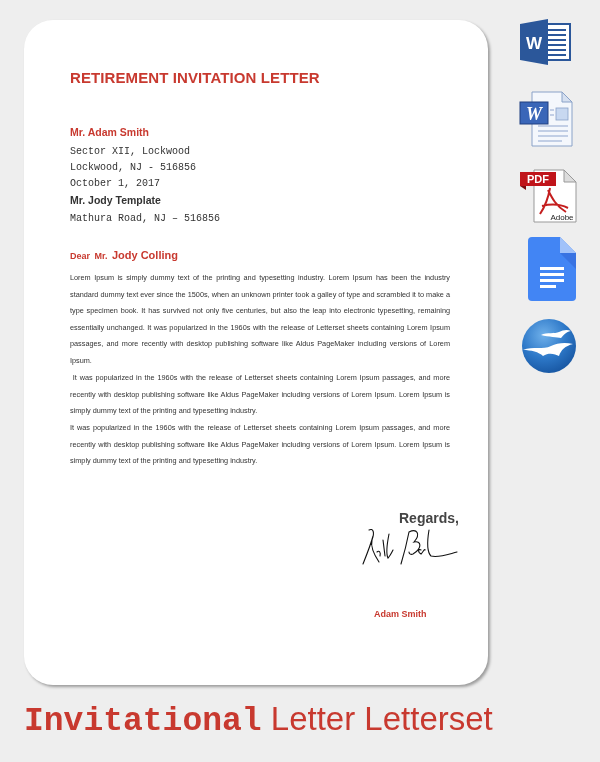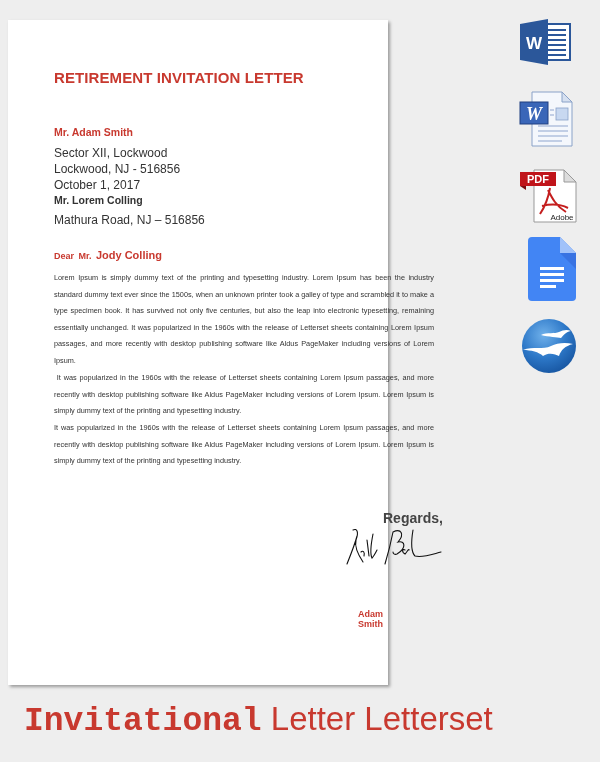--- a/index.html
+++ b/index.html
@@ -4,37 +4,38 @@
 <style>
   * { margin: 0; padding: 0; box-sizing: border-box; }
   html, body { width: 600px; height: 762px; overflow: hidden; }
   body {
     background: #eeeeee;
     position: relative;
     font-family: "Liberation Sans", "DejaVu Sans", sans-serif;
   }
   .page {
     position: absolute;
-    left: 8px; top: 20px;
-    width: 380px; height: 665px;
+    left: 24px; top: 20px;
+    width: 464px; height: 665px;
     background: #ffffff;
     box-shadow: 2px 2px 3px rgba(0,0,0,0.35);
+    border-radius: 29px;
   }
   .title {
     position: absolute; left: 46px; top: 49px;
     font-size: 15px; font-weight: bold; letter-spacing: 0.1px;
     color: #c8392f;
   }
   .sender-name {
     position: absolute; left: 46px; top: 106px;
     font-size: 10.5px; font-weight: bold; color: #c8392f;
   }
   .addr {
     position: absolute; left: 46px;
-    font-size: 12px; color: #333;
+    font-size: 10px; color: #333; font-family: Liberation Mono, monospace;
   }
   .recipient-name {
     position: absolute; left: 46px; top: 174px;
     font-size: 10.5px; font-weight: bold; color: #333;
   }
   .salutation {
     position: absolute; left: 46px; top: 225px;
     font-weight: bold; color: #c8392f; text-align: right;
   }
   .salutation .small { font-size: 9px; }
@@ -70,21 +71,21 @@
 <body>
 
 <div class="page">
   <div class="title">RETIREMENT INVITATION LETTER</div>
 
   <div class="sender-name">Mr. Adam Smith</div>
   <div class="addr" style="top:126px">Sector XII, Lockwood</div>
   <div class="addr" style="top:142px">Lockwood, NJ - 516856</div>
   <div class="addr" style="top:158px">October 1, 2017</div>
 
-  <div class="recipient-name">Mr. Lorem Colling</div>
+  <div class="recipient-name">Mr. Jody Template</div>
   <div class="addr" style="top:193px">Mathura Road, NJ – 516856</div>
 
   <div class="salutation">
     <span class="small">Dear</span>
     <span class="small">Mr.</span>
     <span class="big">Jody Colling</span>
   </div>
 
   <p class="para" style="top:250px">Lorem Ipsum is simply dummy text of the printing and typesetting industry. Lorem Ipsum has been the industry standard dummy text ever since the 1500s, when an unknown printer took a galley of type and scrambled it to make a type specimen book. It has survived not only five centuries, but also the leap into electronic typesetting, remaining essentially unchanged. It was popularized in the 1960s with the release of Letterset sheets containing Lorem Ipsum passages, and more recently with desktop publishing software like Aldus PageMaker including versions of Lorem Ipsum.</p>
   <p class="para" style="top:350px; white-space: pre-wrap;"> It was popularized in the 1960s with the release of Letterset sheets containing Lorem Ipsum passages, and more recently with desktop publishing software like Aldus PageMaker including versions of Lorem Ipsum. Lorem Ipsum is simply dummy text of the printing and typesetting industry.</p>

